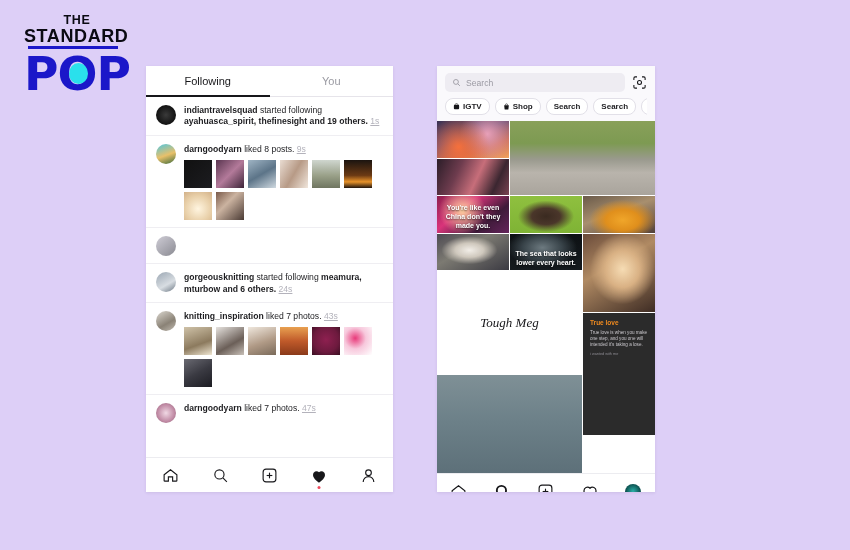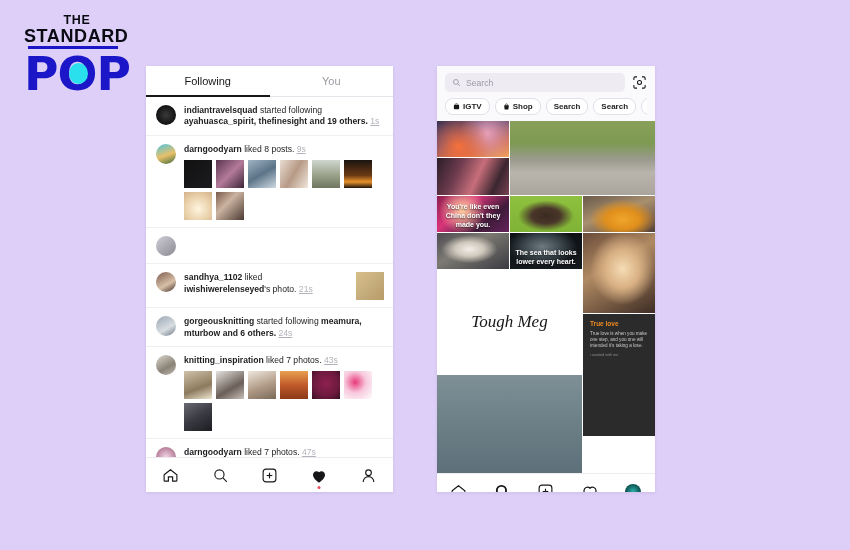--- a/index.html
+++ b/index.html
@@ -94,21 +94,21 @@
   .cell{position:relative;overflow:hidden;background:#d9d5e0;}
   .cell.tall{grid-row:span 2;}
   .cell.big{grid-column:span 2;grid-row:span 2;}
   .capt{
     position:absolute;left:0;right:0;bottom:3px;text-align:center;
     font-size:7px;color:#fff;line-height:9px;padding:0 4px;
     text-shadow:0 1px 2px rgba(0,0,0,.7);font-weight:bold;
   }
   .meg{
     display:flex;align-items:center;justify-content:center;background:#fff;
-    font-family:"Liberation Serif", serif;font-style:italic;font-size:17px;color:#17171a;
+    font-family:"Liberation Serif", serif;font-style:italic;font-size:13px;color:#17171a;
   }
   .truelove{background:#2b2b2b;padding:6px 7px;}
   .truelove .tl-h{color:#ef8a1f;font-size:6.5px;font-weight:bold;margin-bottom:4px;}
   .truelove .tl-p{color:#c9c7cc;font-size:4.6px;line-height:6px;margin-bottom:4px;}
   .truelove .tl-s{color:#8d8b92;font-size:3.8px;}
 
   
   .g-sunset{background:
     radial-gradient(circle at 30% 70%, #f5703c 0%, rgba(245,112,60,0) 55%),
     radial-gradient(circle at 70% 35%, #e8a0b8 0%, rgba(232,160,184,0) 50%),
@@ -219,30 +219,20 @@
             <div class="th th7"></div>
             <div class="th th8"></div>
           </div>
         </div>
       </div>
 
       <div class="fitem">
         <div class="avatar avi3"></div>
       </div>
 
-      <div class="fitem">
-        <div class="avatar avi4"></div>
-        <div class="fbody">
-          <div class="ftext">
-            <b>sandhya_1102</b><span> liked </span><b>iwishiwerelenseyed</b><span>'s photo.</span>
-            <span class="ftime">21s</span>
-          </div>
-        </div>
-        <div class="sidepic sidepic-art"></div>
-      </div>
 
       <div class="fitem">
         <div class="avatar avi5"></div>
         <div class="fbody">
           <div class="ftext">
             <b>gorgeousknitting</b><span> started following </span><b>meamura, mturbow</b><b> and 6 others.</b>
             <span class="ftime">24s</span>
           </div>
         </div>
       </div>

